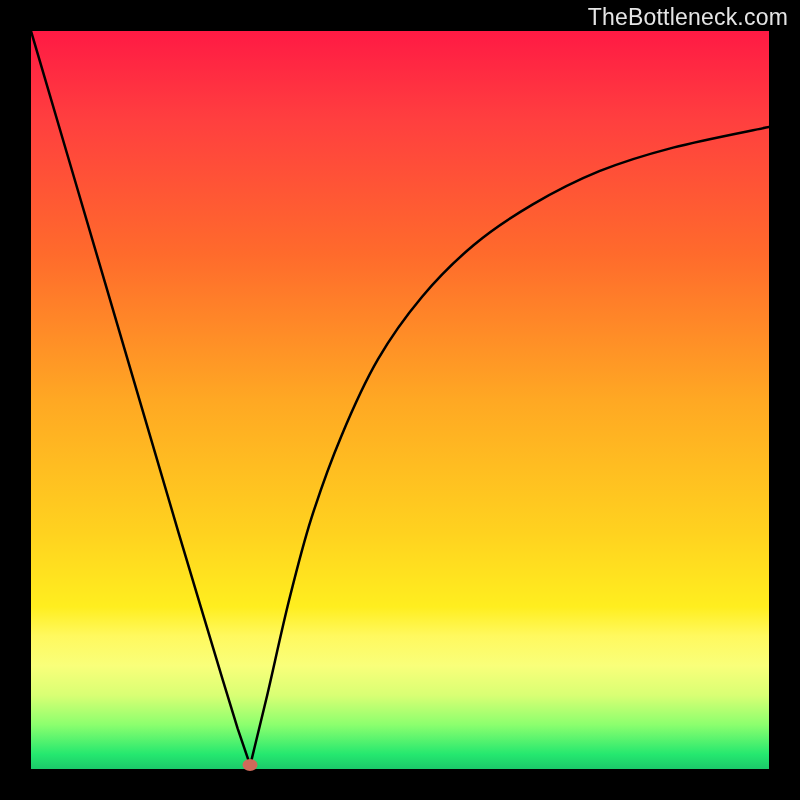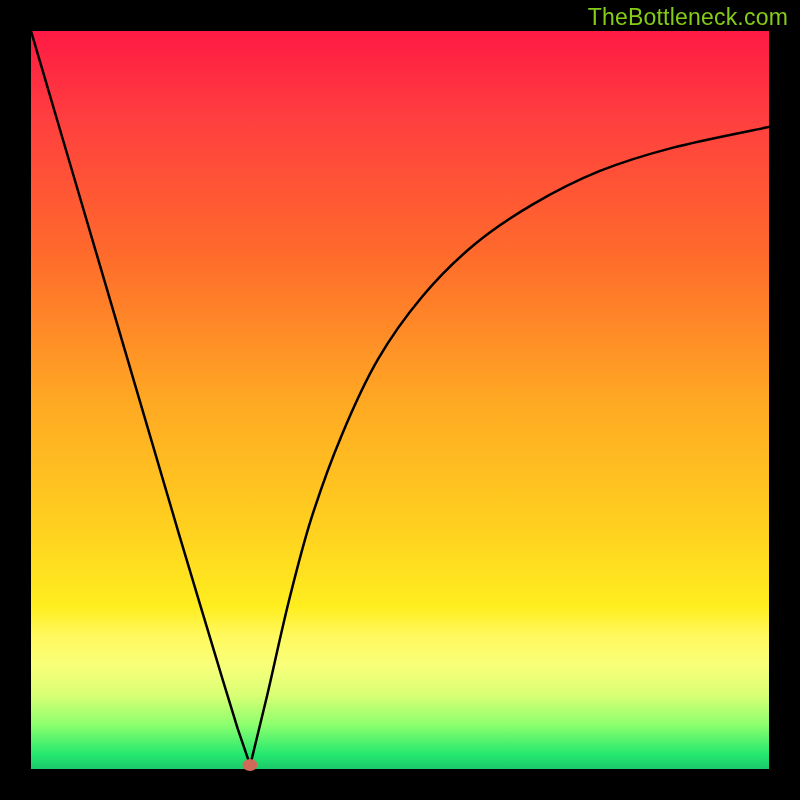--- a/index.html
+++ b/index.html
@@ -35,21 +35,21 @@
       #f9ff7a 86%,
       #d9ff74 90%,
       #8cff6e 94%,
       #25e86f 98%,
       #1bc96a 100%);
   }
   .watermark {
     position: absolute;
     top: 4px;
     right: 12px;
-    color: #84cc16;
+    color: #e5e5e5;
     font-size: 23px;
     font-weight: 500;
     letter-spacing: 0.2px;
     user-select: none;
   }
   svg.curve {
     position: absolute;
     left: 0;
     top: 0;
     width: 738px;

